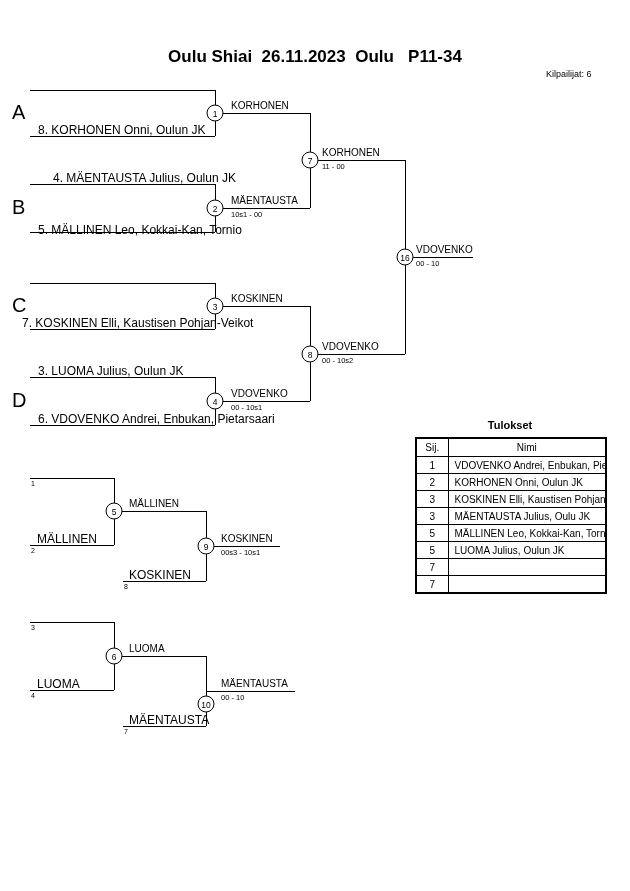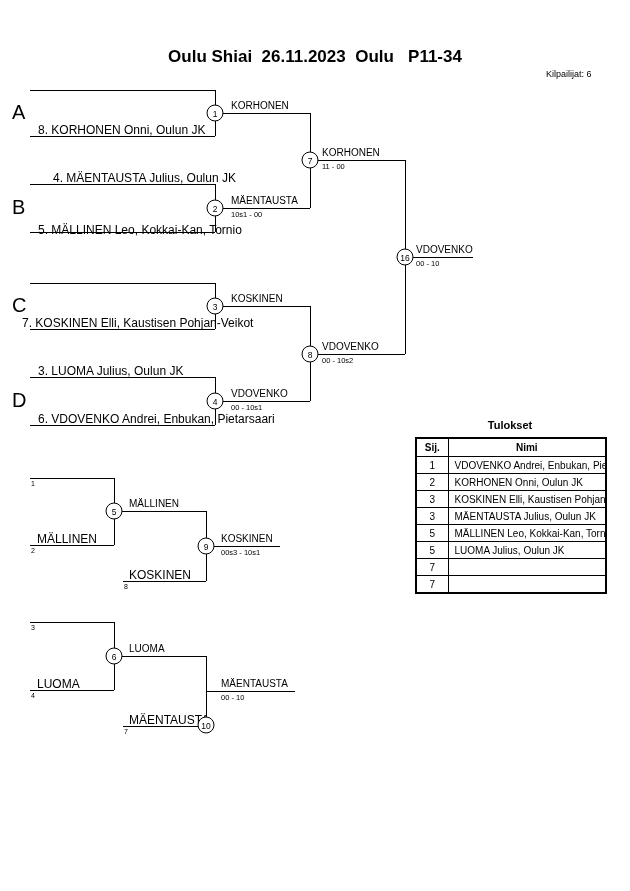--- a/index.html
+++ b/index.html
@@ -19,21 +19,21 @@
   .score  { position:absolute; font-size:7.5px; white-space:nowrap; z-index:1; }
   .seed   { position:absolute; font-size:7px; white-space:nowrap; }
   .letter { position:absolute; font-size:20px; font-weight:400; }
   .title  { position:absolute; left:0; right:0; top:47px; text-align:center;
             font-size:17px; font-weight:bold; white-space:pre; }
   .competitors { position:absolute; left:546px; top:69px; font-size:9px; }
   .results-wrap { position:absolute; left:415px; top:407px; width:190px; }
   .results-title { text-align:center; font-weight:bold; font-size:11px; margin:12px 0 6px 0; }
   table.results { border-collapse:collapse; width:190px; table-layout:fixed; border:2px solid #000; }
   .results th, .results td { border:1px solid #000; font-size:10px; height:16px; padding:0; }
-  .results th { font-weight:bold; height:17px; text-align:center; }
+  .results th { font-weight:normal; height:17px; text-align:center; }
   .results .pos { width:32px; text-align:center; }
   .results .nm  { padding-left:6px; white-space:nowrap; overflow:hidden; }
 </style>
 </head>
 <body>
 
 <div class="page">
 
   <div class="title">Oulu Shiai  26.11.2023  Oulu   P11-34</div>
   <div class="competitors">Kilpailijat: 6</div>
@@ -124,21 +124,21 @@
 
   <div class="seed" style="left:31px;  top:624px">3</div>
   <div class="seed" style="left:31px;  top:692px">4</div>
   <div class="seed" style="left:124px; top:728px">7</div>
   <div class="name" style="left:37px;  top:677px">LUOMA</div>
   <div class="name" style="left:129px; top:713px">MÄENTAUSTA</div>
   <div class="winner" style="left:129px; top:643px">LUOMA</div>
   <div class="winner" style="left:221px; top:678px">MÄENTAUSTA</div>
   <div class="score" style="left:221px; top:693px">00 - 10</div>
   <div class="mc" style="left:114px; top:656px">6</div>
-  <div class="mc" style="left:206px; top:725px">10</div>
+  <div class="mc" style="left:206px; top:704px">10</div>
 
   <div class="results-wrap">
     <div class="results-title">Tulokset</div>
     <table class="results">
       <colgroup>
           <col style="width:32px">
           <col style="width:158px">
         </colgroup>
       <thead>
         <tr>
@@ -154,21 +154,21 @@
         <tr>
           <td class="pos">2</td>
           <td class="nm">KORHONEN Onni, Oulun JK</td>
         </tr>
         <tr>
           <td class="pos">3</td>
           <td class="nm">KOSKINEN Elli, Kaustisen Pohjan-Veikot</td>
         </tr>
         <tr>
           <td class="pos">3</td>
-          <td class="nm">MÄENTAUSTA Julius, Oulun JK</td>
+          <td class="nm">MÄENTAUSTA Julius, Oulu JK</td>
         </tr>
         <tr>
           <td class="pos">5</td>
           <td class="nm">MÄLLINEN Leo, Kokkai-Kan, Tornio</td>
         </tr>
         <tr>
           <td class="pos">5</td>
           <td class="nm">LUOMA Julius, Oulun JK</td>
         </tr>
         <tr>

